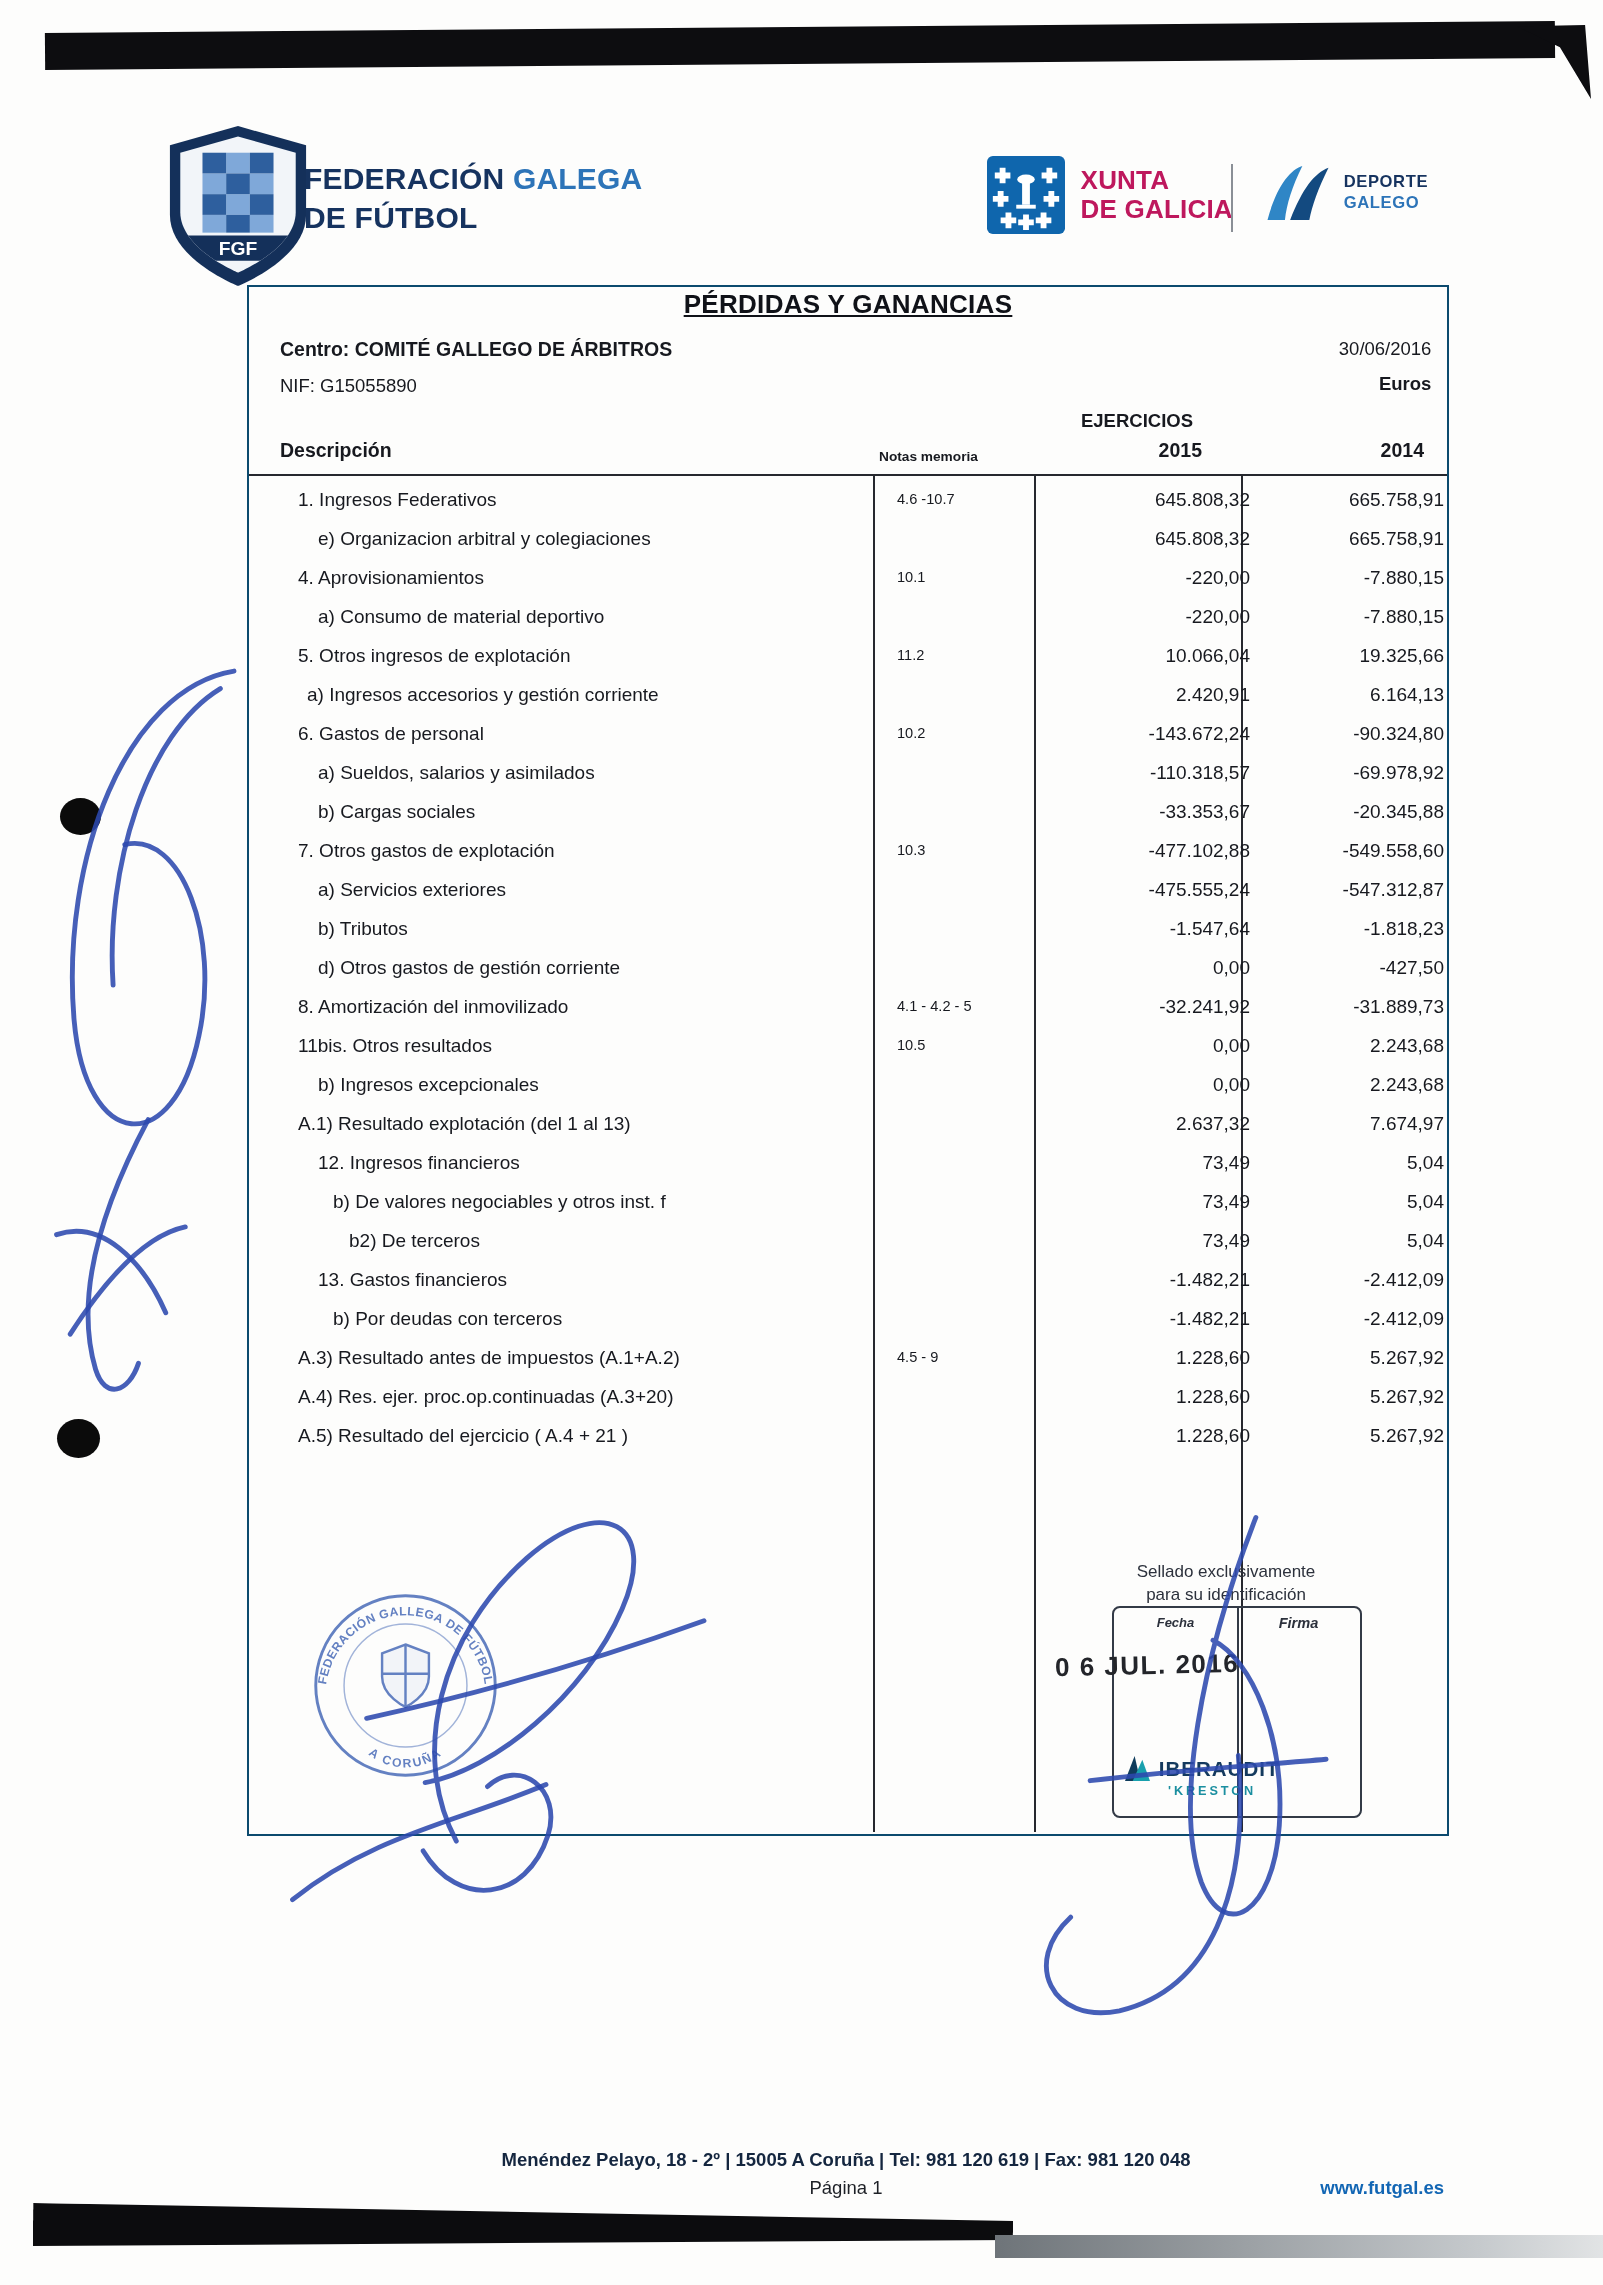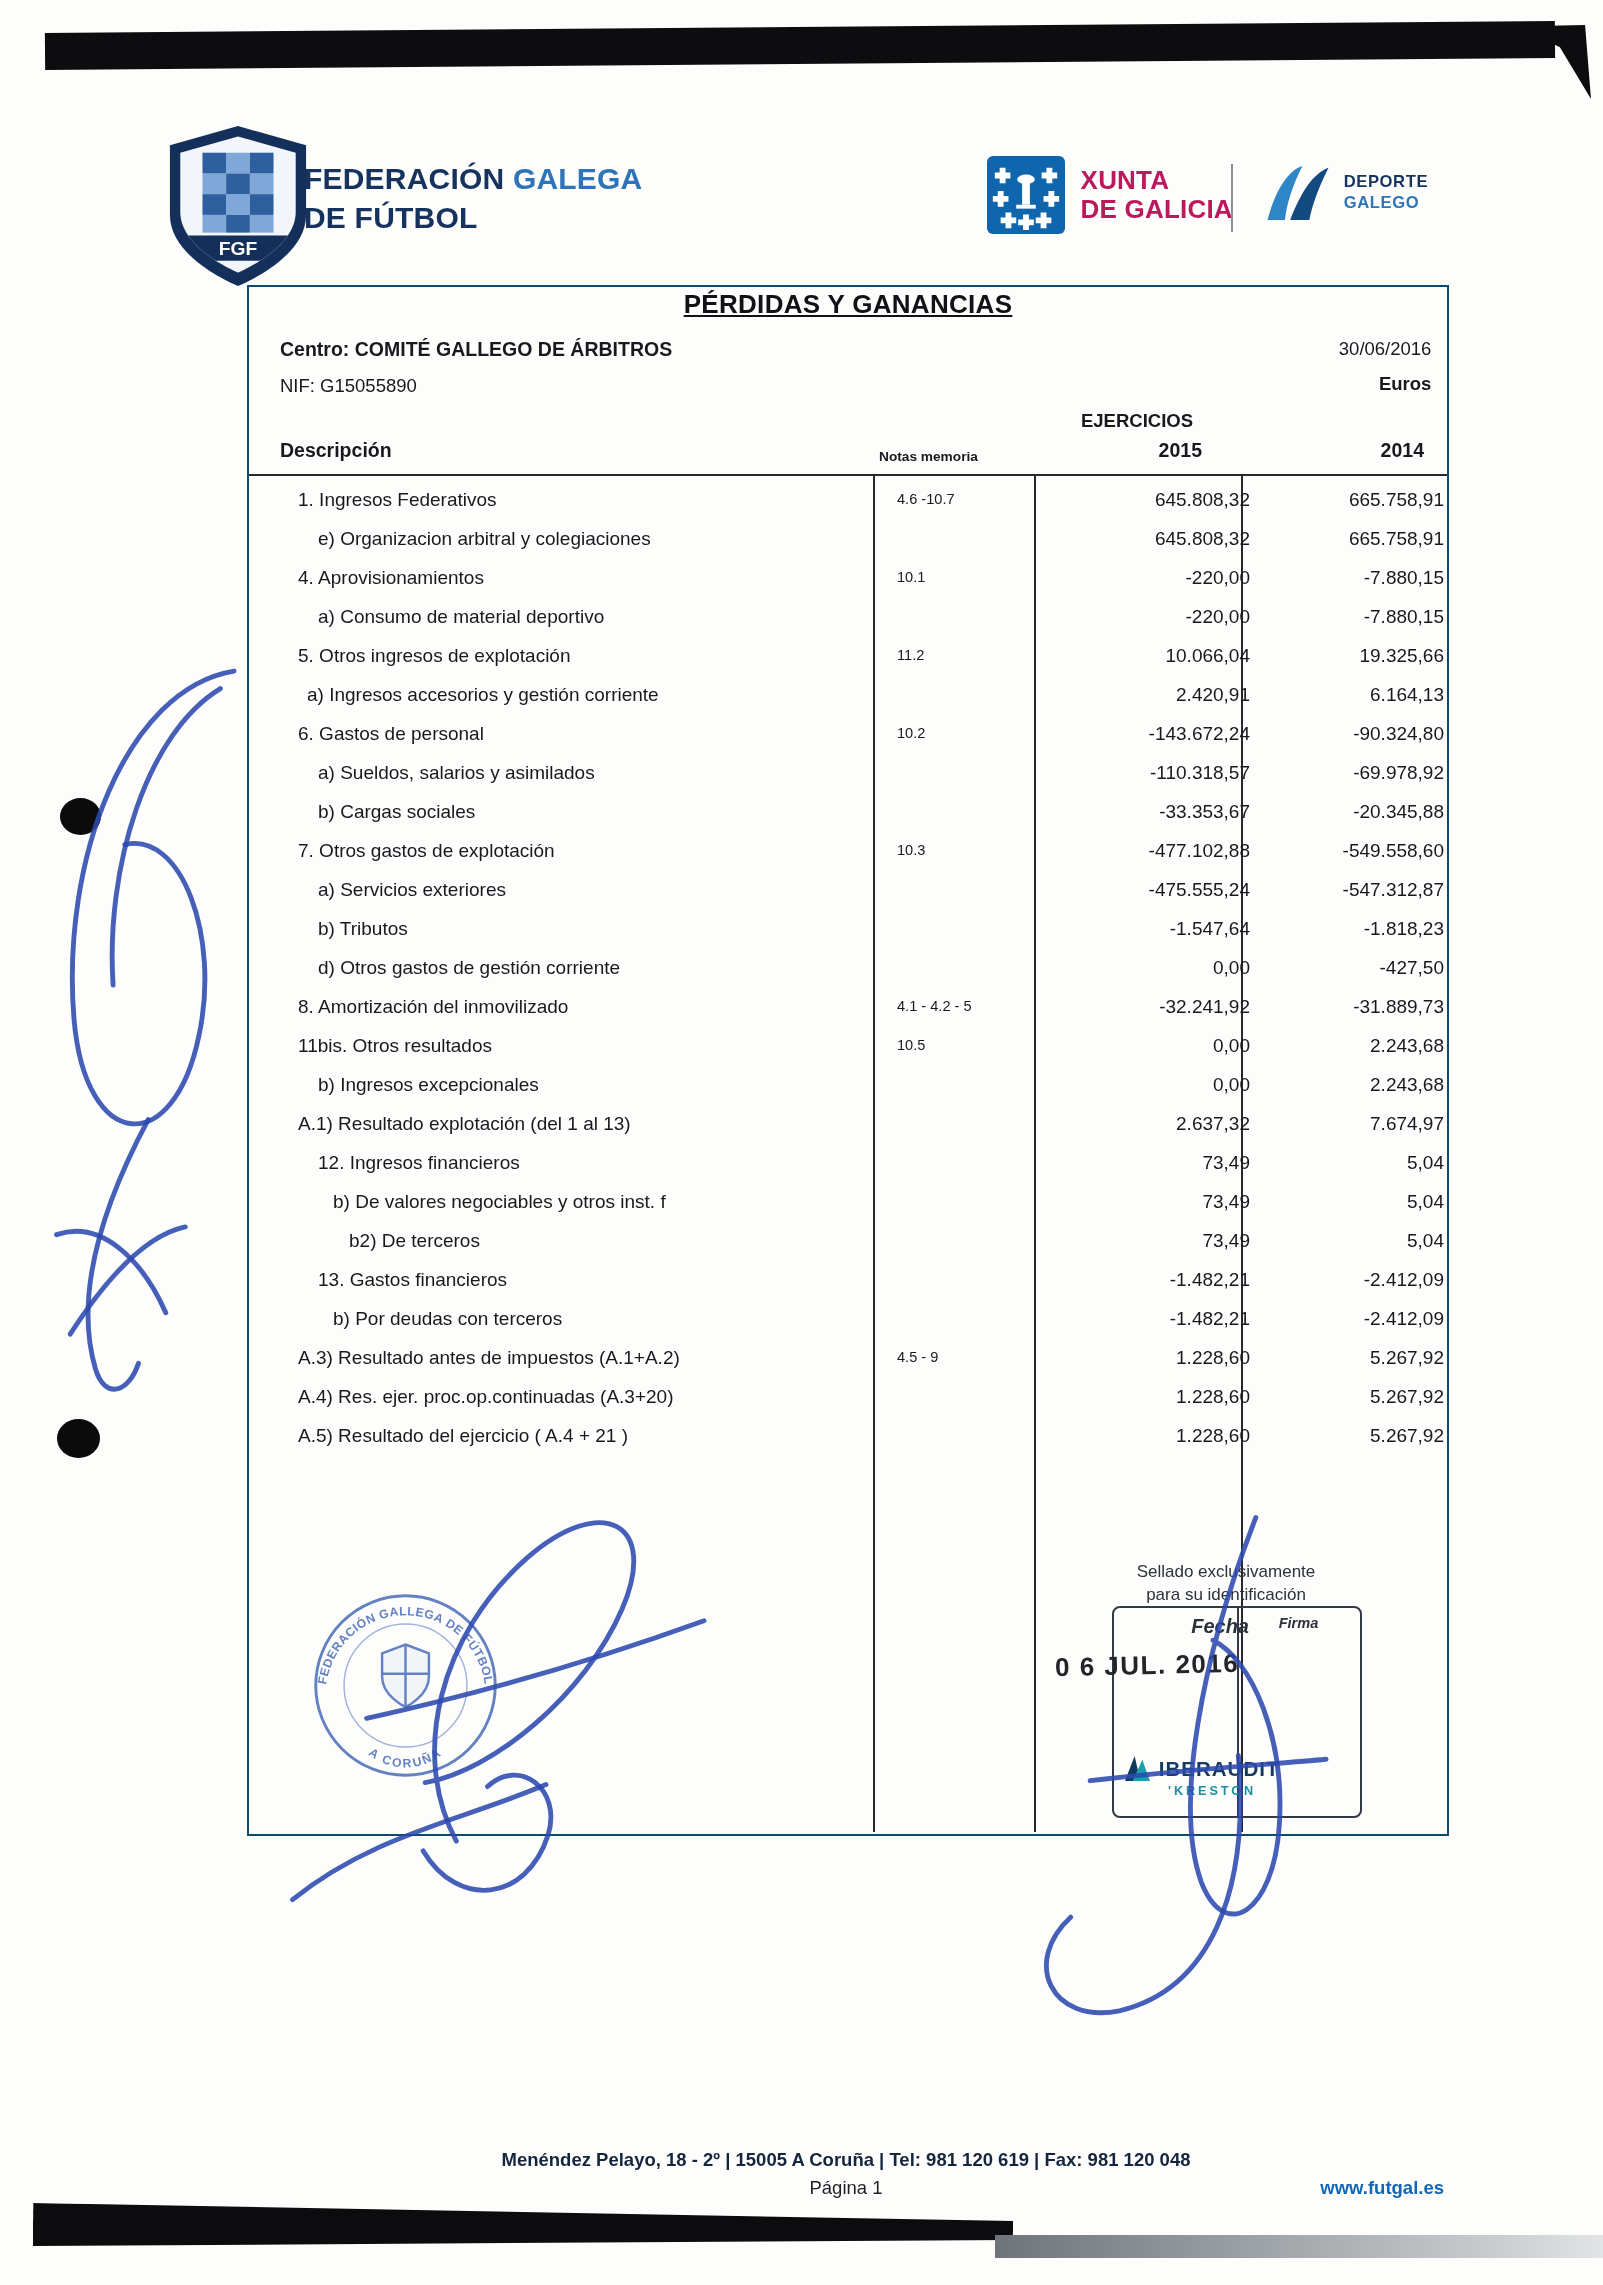--- a/index.html
+++ b/index.html
@@ -48,21 +48,21 @@
   .trow{position:relative;height:39px;font-size:19px;color:#17191f;}
   .c-desc{position:absolute;top:0;line-height:39px;white-space:nowrap;}
   .c-notas{position:absolute;left:632px;line-height:39px;font-size:14.6px;white-space:nowrap;}
   .c-2015{position:absolute;left:790px;width:195px;text-align:right;line-height:39px;}
   .c-2014{position:absolute;left:998px;width:181px;text-align:right;line-height:39px;}
 
   
   .sellado{position:absolute;left:811px;top:1274px;width:332px;text-align:center;font-size:17px;color:#2c313c;line-height:1.35;}
   .ff-box{position:absolute;left:863px;top:1319px;width:246px;height:208px;border:2px solid #333a46;border-radius:7.8px;}
   .ff-div{position:absolute;left:50%;top:0;bottom:0;border-left:2px solid #333a46;}
-  .ff-fecha{position:absolute;left:12px;top:6.8px;width:50%;text-align:right;font-style:italic;font-weight:bold;font-size:20px;color:#2c313c;}
+  .ff-fecha{position:absolute;left:0;top:6.8px;width:50%;text-align:center;font-style:italic;font-weight:bold;font-size:13px;color:#2c313c;}
   .ff-firma{position:absolute;right:0;top:6.8px;width:50%;text-align:center;font-style:italic;font-weight:bold;font-size:14.6px;color:#2c313c;}
   .datestamp{position:absolute;left:806px;top:1363px;font-size:26px;font-weight:bold;letter-spacing:1.5px;color:#23252a;transform:rotate(-1.4deg);white-space:nowrap;}
   .auditor{position:absolute;left:876px;top:1469px;width:273px;}
   .aud-row{display:flex;align-items:center;gap:8.8px;}
   .aud-name{font-size:20.5px;font-weight:bold;color:#143a5e;letter-spacing:1px;}
   .aud-sub{font-size:12.7px;color:#1b8fa0;letter-spacing:2.9px;margin-top:2.9px;margin-left:43px;font-weight:bold;}
   .roundstamp{position:absolute;left:57px;top:1293px;width:199px;height:209px;opacity:0.85;}
 
   
   .pen{position:absolute;left:0;top:0;width:1603px;height:2286px;pointer-events:none;}

